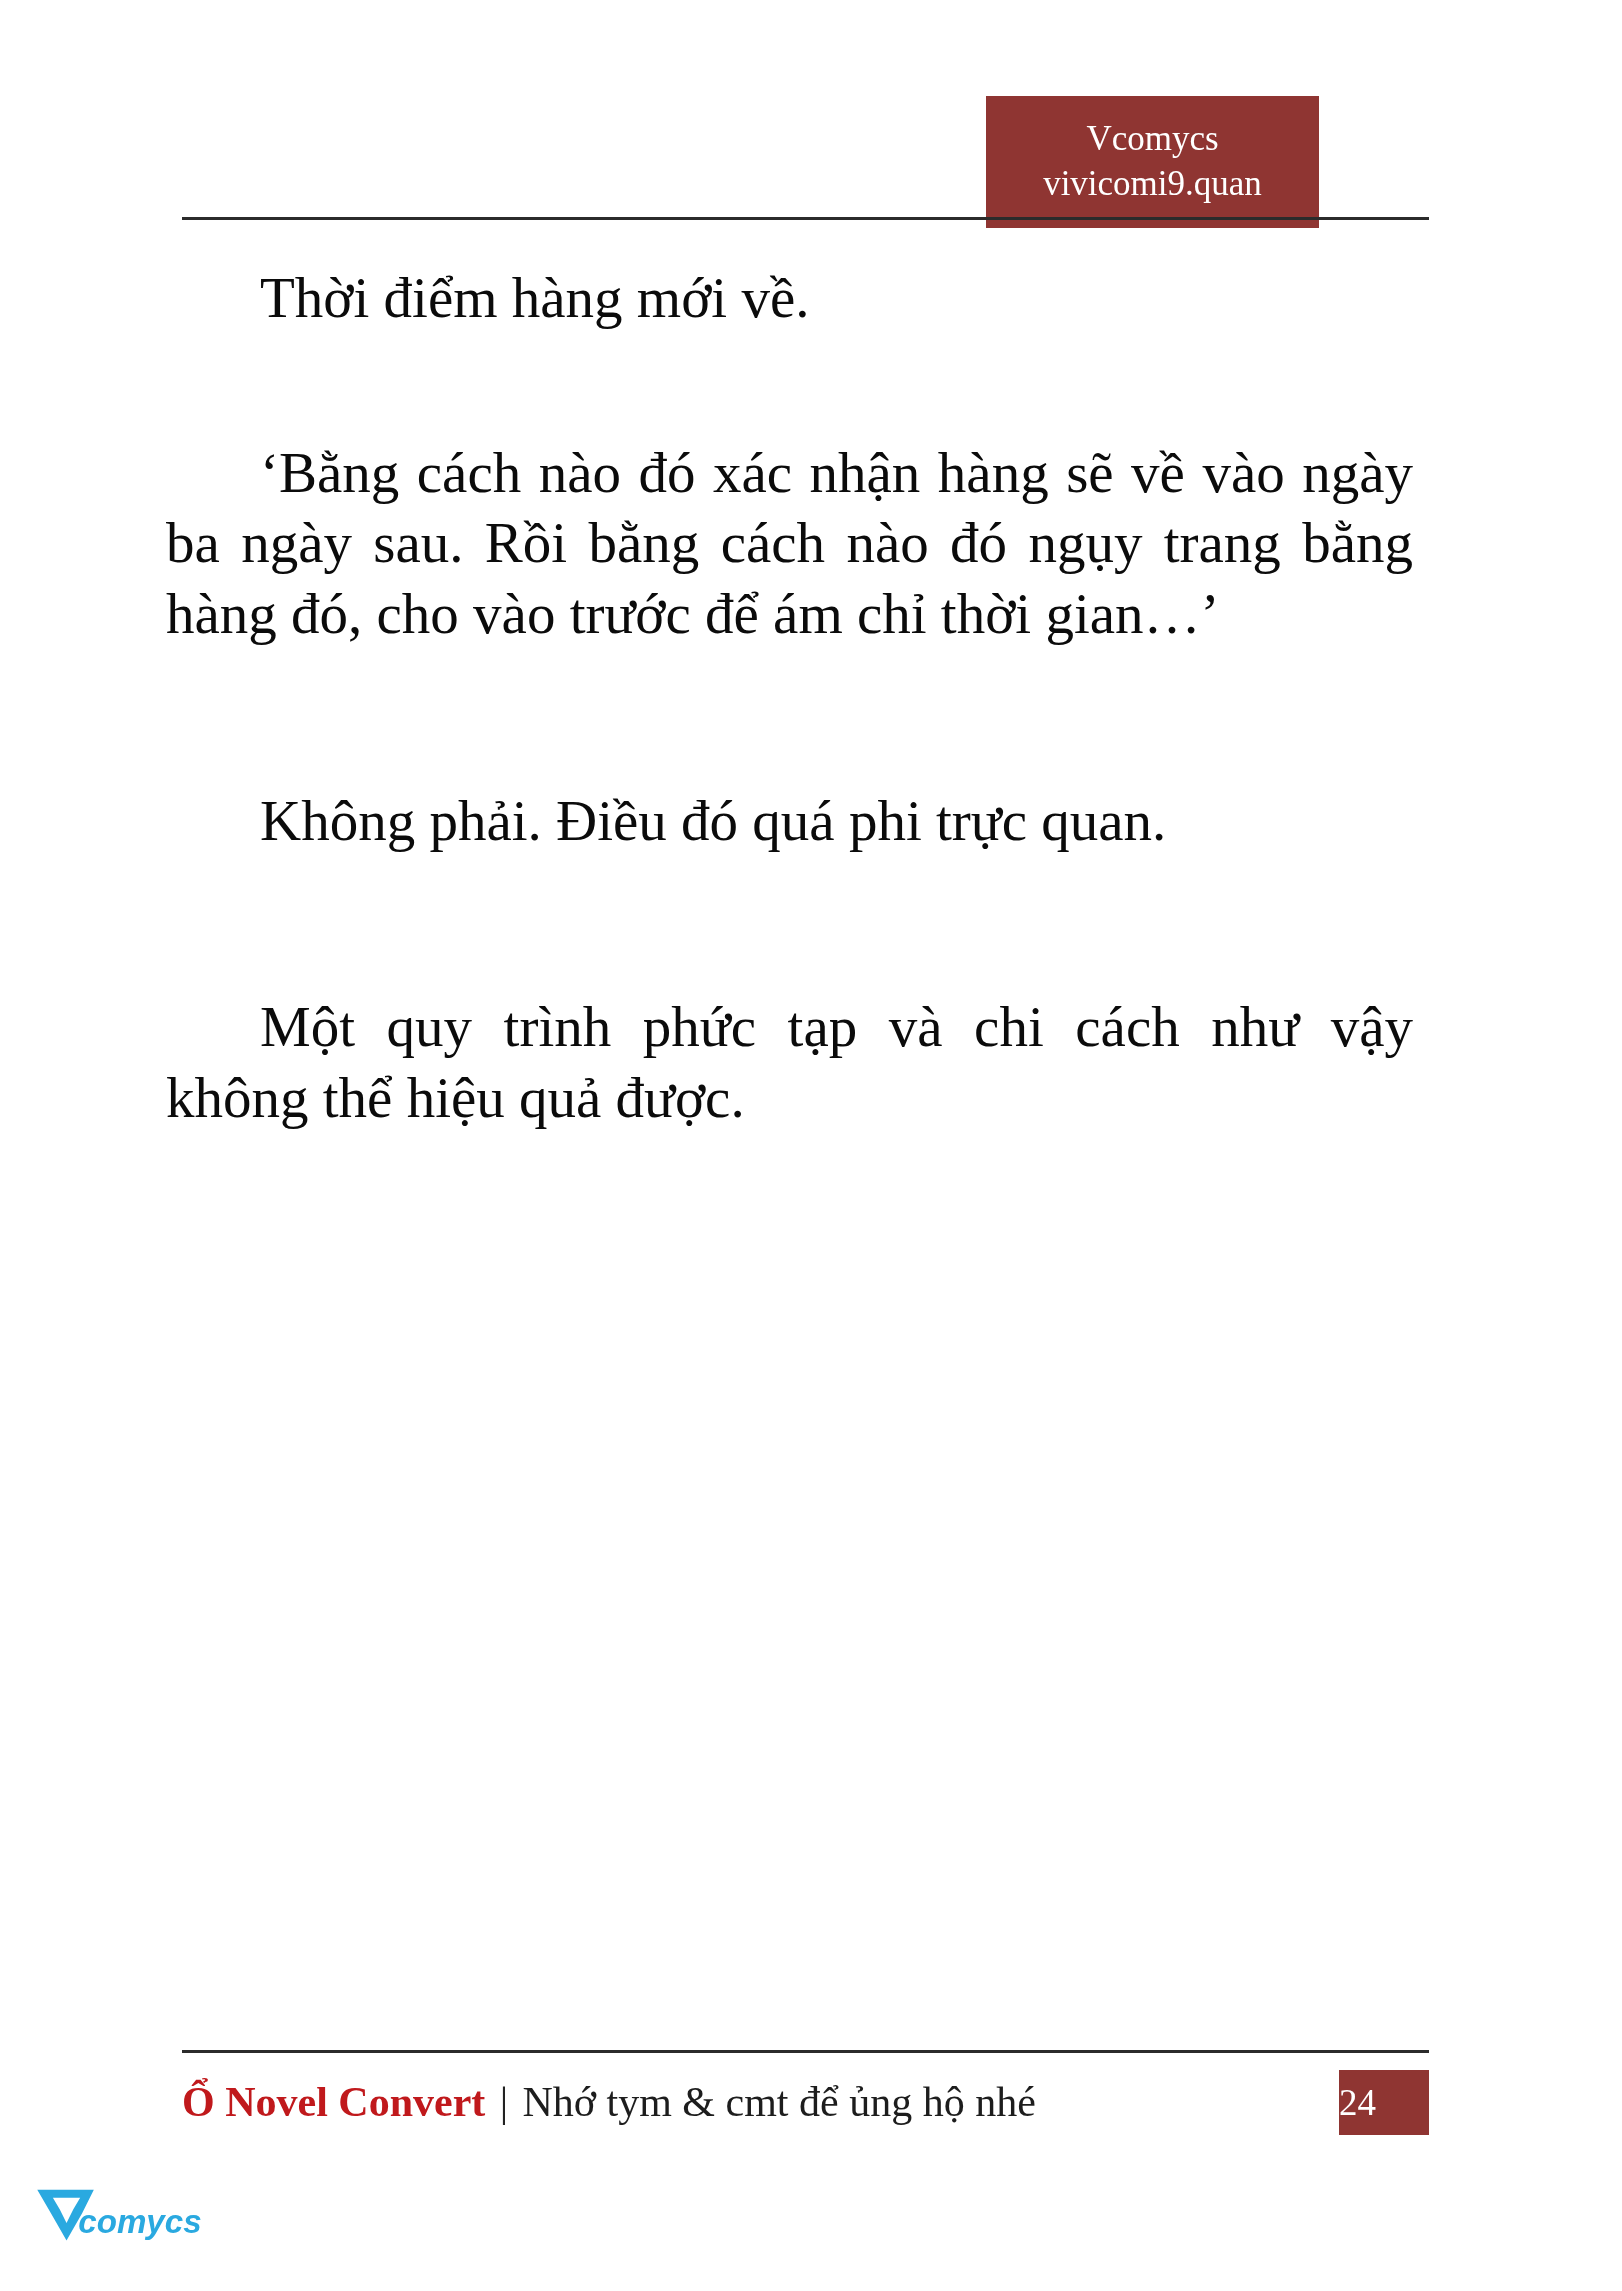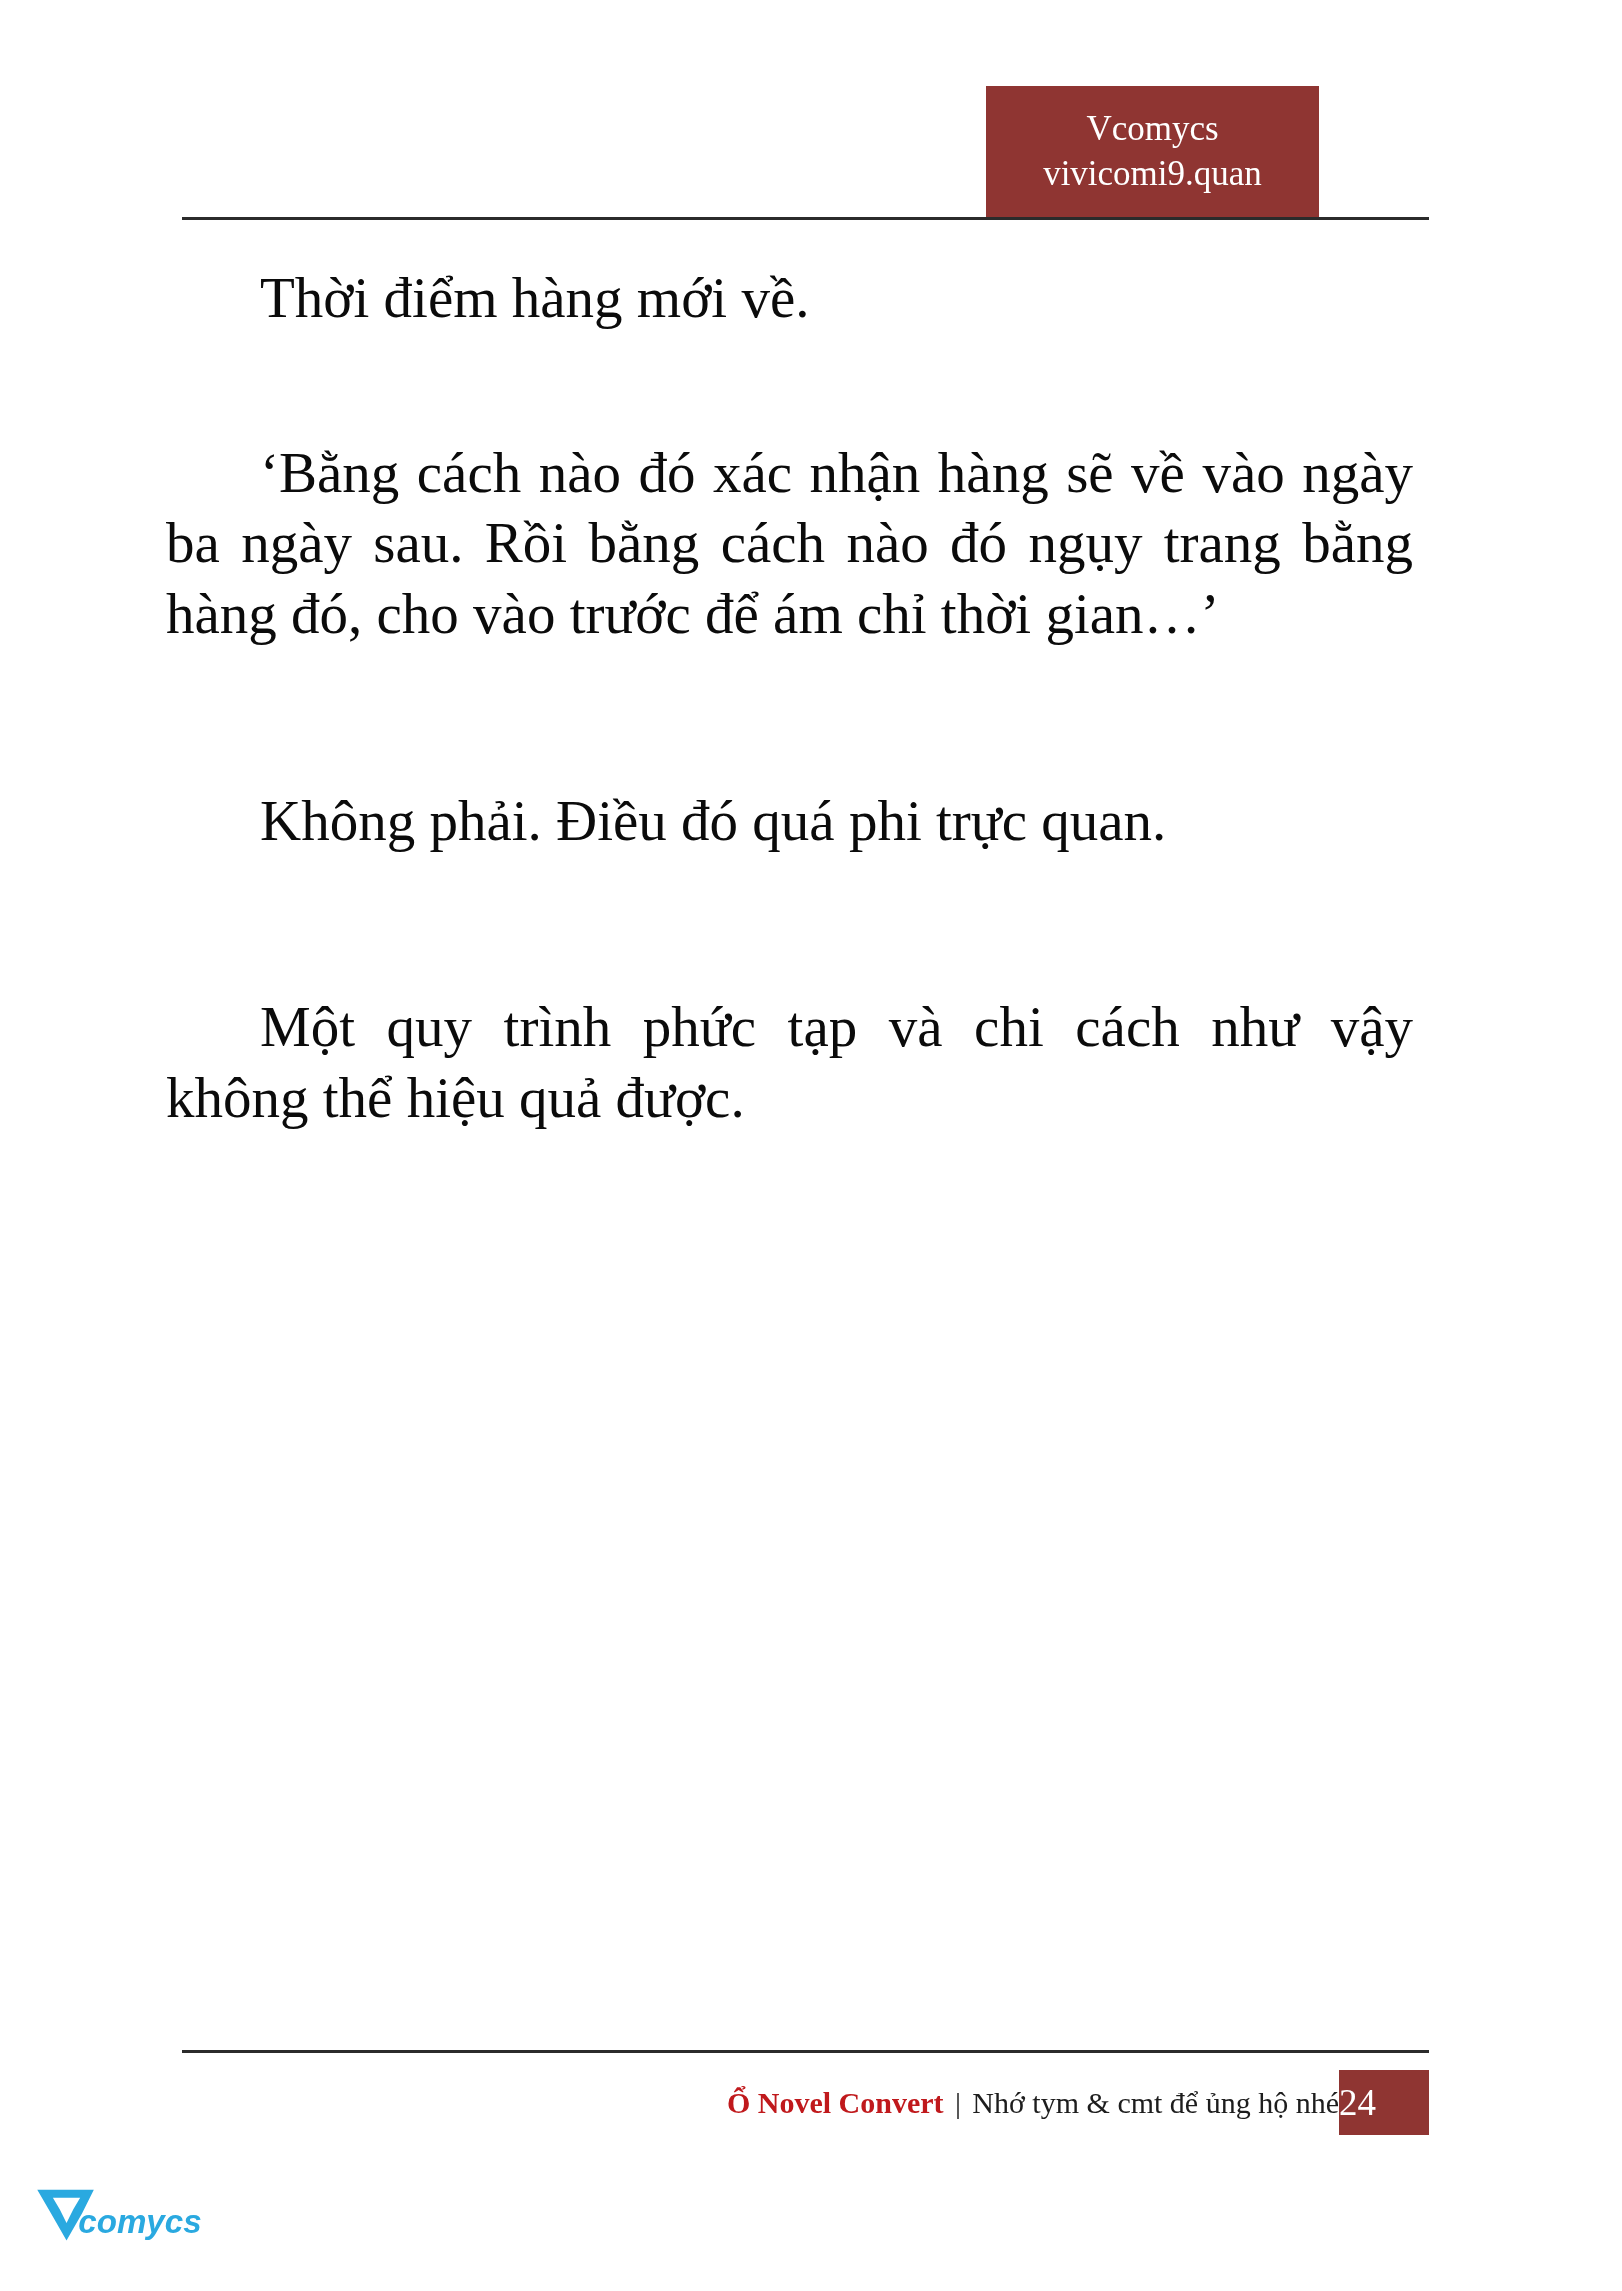--- a/index.html
+++ b/index.html
@@ -45,21 +45,21 @@
   }
   .header-badge {
     background: #8f3532;
     color: #ffffff;
     padding: 19.6px 23.5px 21.6px 23.5px;
     text-align: center;
     font-size: 35px;
     line-height: 1.3;
     width: 333px;
     box-sizing: border-box;
-    margin-top: 0px;
+    margin-top: 10px;
   }
   .header-badge .brand {
     display: block;
   }
   .header-badge .site {
     display: block;
   }
   .header-rule {
     position: absolute;
     left: 0;
@@ -105,22 +105,22 @@
   }
   .footer-inner {
     display: flex;
     align-items: stretch;
     justify-content: flex-end;
     margin-top: 17.6px;
     height: 65px;
   }
   .footer-text {
     flex: 1 1 auto;
-    text-align: right;
-    font-size: 30px;
+    text-align: left;
+    font-size: 42px;
     line-height: 65px;
     white-space: nowrap;
   }
   .footer-text .brand {
     color: #c0191c;
     font-weight: bold;
   }
   .footer-text .sep {
     color: #222222;
     padding: 0 3.9px;

